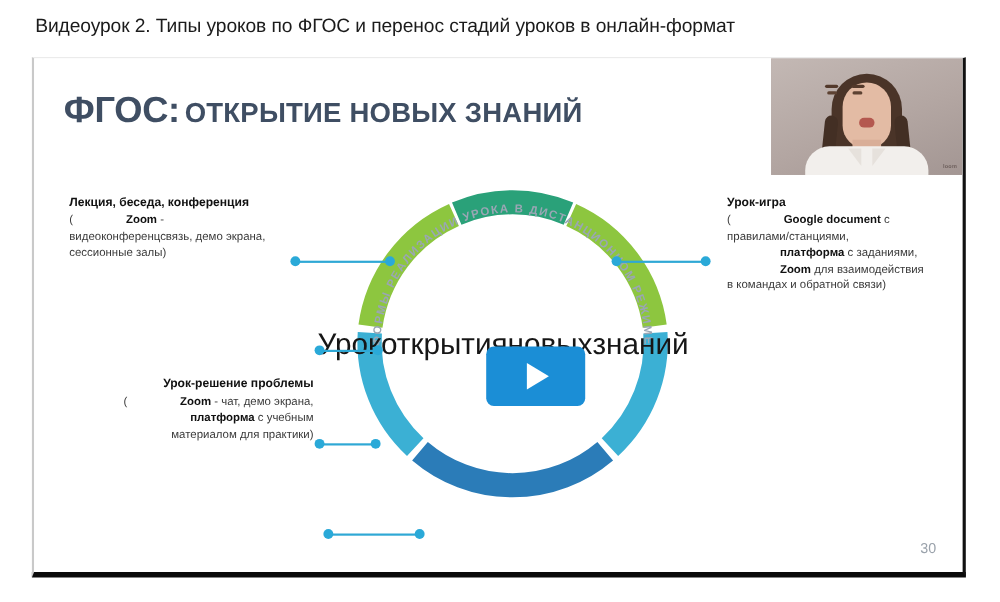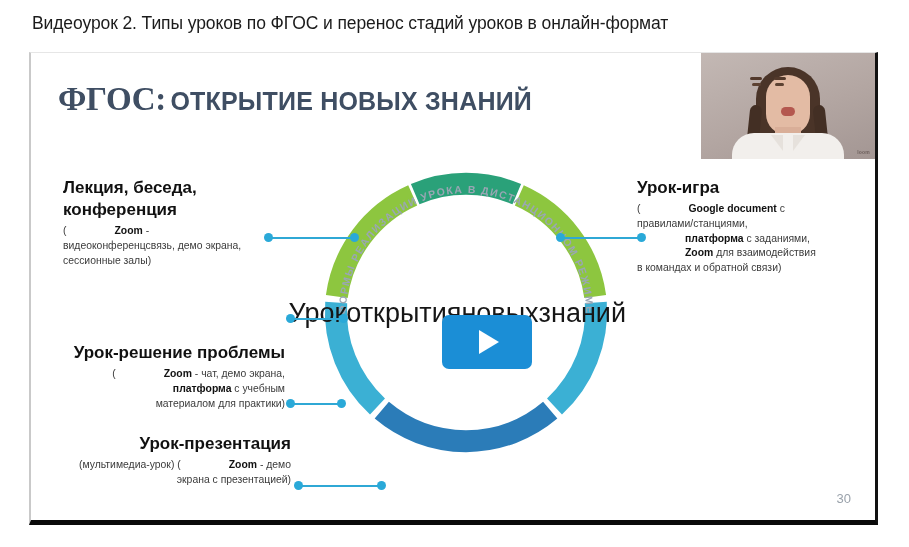--- a/index.html
+++ b/index.html
@@ -29,21 +29,21 @@
     box-sizing:border-box;
     overflow:hidden;
   }
   .slide{position:absolute;inset:0;background:#fff;}
 
   
   .slide-heading{
     position:absolute;left:27px;top:28px;
     color:#3f4e63;font-weight:bold;white-space:nowrap;
   }
-  .slide-heading .big{font-size:33px;letter-spacing:-0.3px;font-family:Liberation Serif, serif;}
+  .slide-heading .big{font-size:33px;letter-spacing:-0.3px;}
   .slide-heading .small{font-size:25px;letter-spacing:0.2px;}
 
   
   .donut-wrap{position:absolute;left:275px;top:100px;width:320px;height:320px;}
   .donut-wrap svg{display:block;width:320px;height:320px;overflow:visible;}
 
   .curved-text{
     font-size:10.4px;font-weight:bold;fill:#9aa6b4;letter-spacing:1.4px;
   }
 
@@ -64,21 +64,21 @@
   .play-btn .tri{
     width:0;height:0;
     border-left:20px solid #ffffff;
     border-top:12px solid transparent;
     border-bottom:12px solid transparent;
     margin-left:4px;
   }
 
   
   .callout{position:absolute;}
-  .callout .title{font-size:17px;font-weight:bold;color:#111;line-height:1.3;}
+  .callout .title{font-size:11px;font-weight:bold;color:#111;line-height:1.3;}
   .callout .body{font-size:10.4px;color:#3b3b3b;line-height:1.42;margin-top:3px;}
   .callout .body b{color:#111;margin-left:48px;}
   .l-left{text-align:left;}
   .l-right{text-align:right;}
 
   
   .conn{position:absolute;height:10px;}
   .conn .bar{
     position:absolute;left:5px;right:5px;top:4px;height:2px;background:#2fa8d5;
   }
@@ -222,26 +222,22 @@
       </div>
 
       <div class="callout l-right" style="left:32px;top:198px;width:222px;">
       </div>
 
       <div class="callout l-right" style="left:32px;top:289px;width:222px;">
         <div class="title">Урок-решение проблемы</div>
         <div class="body">(<b>Zoom</b> - чат, демо экрана, <b>платформа</b> с учебным материалом для практики)</div>
       </div>
 
-      <div class="callout l-right" style="left:32px;top:380px;width:228px;">
-        <div class="title">Урок-презентация</div>
-        <div class="body">(мультимедиа-урок) (<b>Zoom</b> - демо экрана с презентацией)</div>
-      </div>
-
-      <div class="callout l-left" style="left:606px;top:124px;width:180px;">
+
+      <div class="callout l-left" style="left:630px;top:124px;width:180px;">
         <div class="title">Урок-игра</div>
         <div class="body">(<b>Google document</b> с правилами/станциями, <b>платформа</b> с заданиями, <b>Zoom</b> для взаимодействия в командах и обратной связи)</div>
       </div>
 
       <div class="page-num">30</div>
 
       <div class="webcam">
         <div class="cam-bg"></div>
         <div class="cam-hair"></div>
         <div class="cam-hair-strand l"></div>

